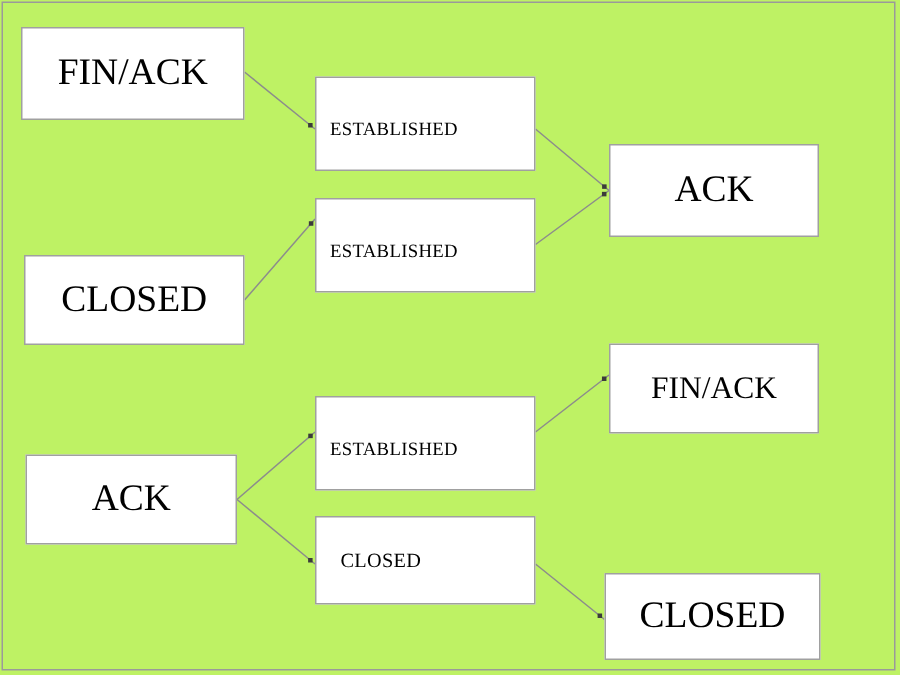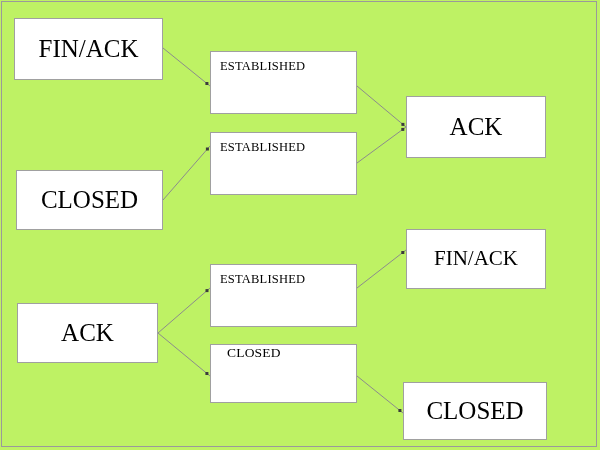--- a/index.html
+++ b/index.html
@@ -40,21 +40,21 @@
     color: #000000;
     display: flex;
     overflow: hidden;
   }
   .node.center {
     align-items: center;
     justify-content: center;
     text-align: center;
   }
   .node.topleft {
-    align-items: flex-start;
+    align-items: center;
     justify-content: flex-start;
     text-align: left;
   }
   .node-label {
     display: block;
     line-height: 1.12;
     white-space: pre-line;
   }
   .size-lg .node-label { font-size: 25px; }
   .size-md .node-label { font-size: 21px; }

